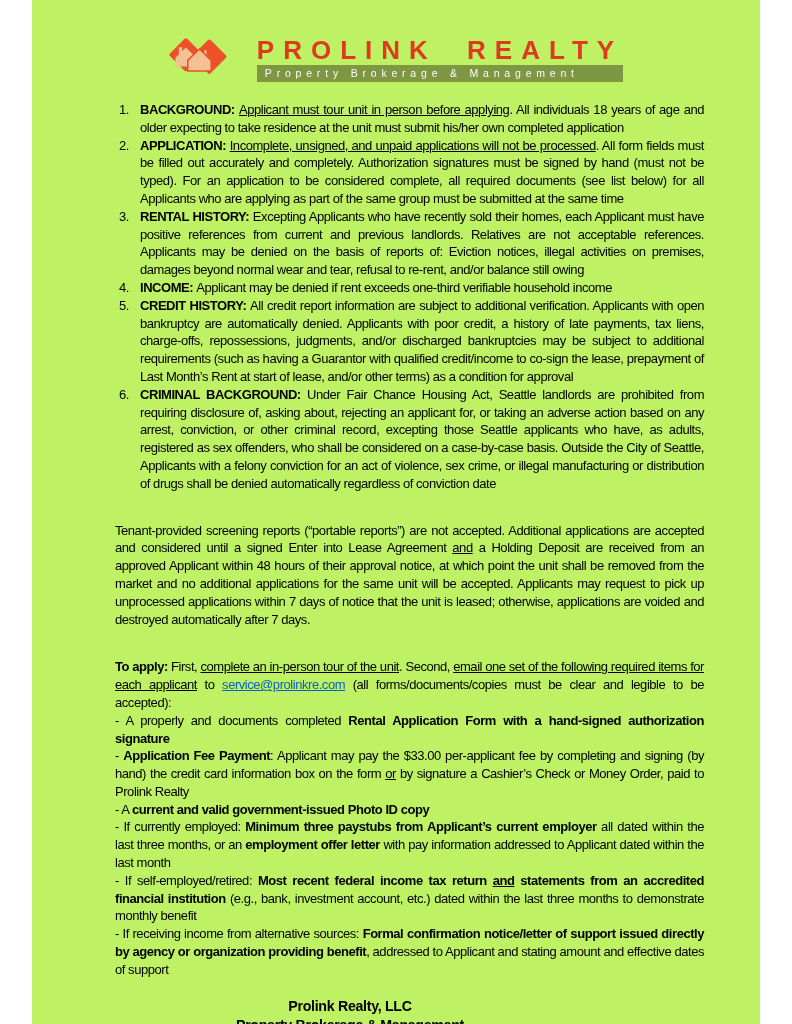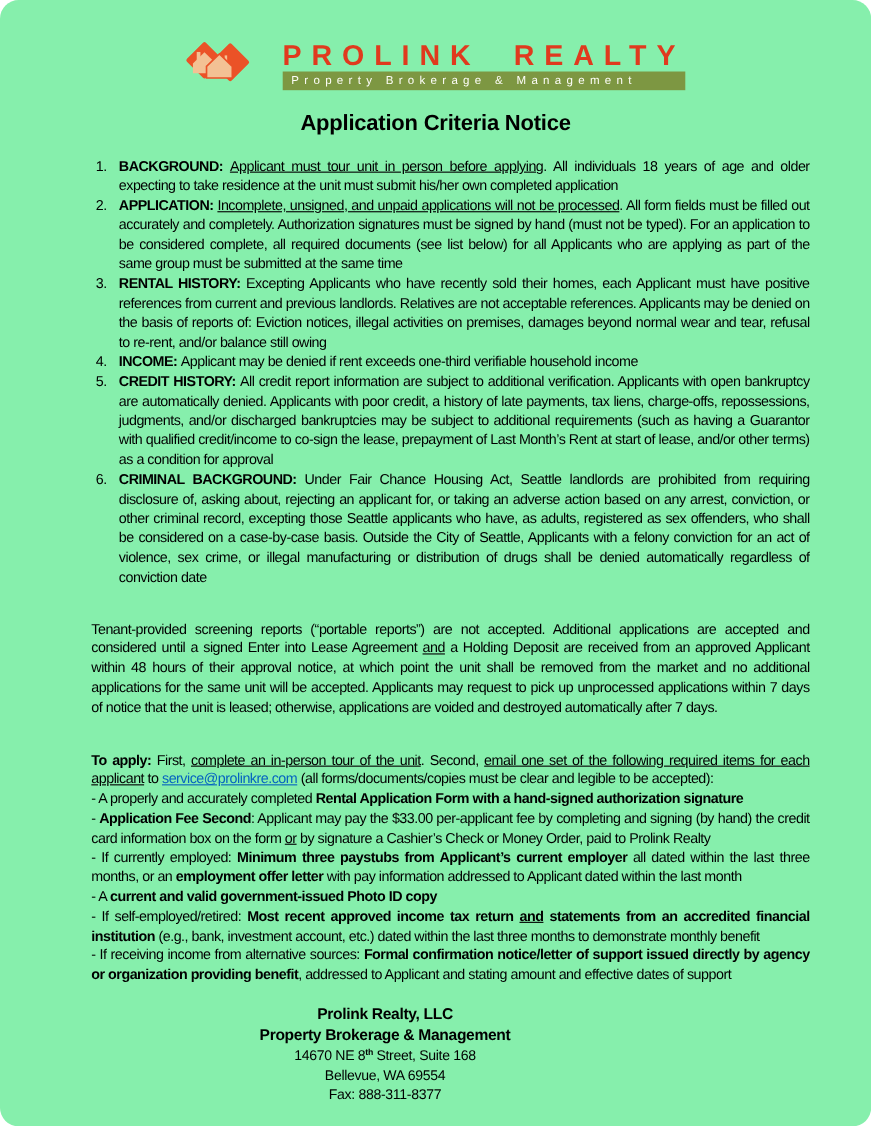--- a/index.html
+++ b/index.html
@@ -1,27 +1,26 @@
 <!DOCTYPE html>
 <html><head>
 <meta charset="utf-8">
 <style>
   * { box-sizing: border-box; }
   html, body { margin: 0; padding: 0; background: #ffffff; }
   body { display: flex; justify-content: center; }
 
   .page {
     position: relative;
-    width: 792px;
+    width: 728px;
     height: 1024px;
-    background: #86efac;
+    background: #bef264;
     font-family: "Liberation Sans", sans-serif;
     color: #000000;
     overflow: hidden;
-    border-radius: 17px;
   }
 
   
   .letterhead { padding-top: 34px; display: flex; justify-content: center; }
   .logo { display: flex; align-items: flex-start; }
   .logo-icon { width: 60px; height: 49px; margin-right: 28px; flex: 0 0 auto; }
   .brand-col { display: inline-flex; flex-direction: column; margin-top: 3px; }
   .brand-name {
     font-weight: 700; font-size: 26px; line-height: 27px;
     color: #E03A1E; letter-spacing: 9px; word-spacing: 14px; white-space: nowrap;
@@ -84,21 +83,20 @@
           <path d="M20 27 L32.5 14.8 L45 27 L45 38.2 L20 38.2 Z"></path>
         </g>
       </svg>
       <div class="brand-col">
         <div class="brand-name">PROLINK REALTY</div>
         <div class="brand-tagline">Property Brokerage &amp; Management</div>
       </div>
     </div>
   </header>
 
-  <h1 class="doc-title">Application Criteria Notice</h1>
 
   <main class="doc-body">
 
     <ol class="criteria">
       <li class="c-item">
         <span class="c-num">1.</span>
         <div class="c-text"><span class="b">BACKGROUND: </span><span class="u">Applicant must tour unit in person before applying</span><span>. All individuals 18 years of age and older expecting to take residence at the unit must submit his/her own completed application</span></div>
       </li>
       <li class="c-item">
         <span class="c-num">2.</span>
@@ -119,25 +117,25 @@
       <li class="c-item">
         <span class="c-num">6.</span>
         <div class="c-text"><span class="b">CRIMINAL BACKGROUND: </span><span>Under Fair Chance Housing Act, Seattle landlords are prohibited from requiring disclosure of, asking about, rejecting an applicant for, or taking an adverse action based on any arrest, conviction, or other criminal record, excepting those Seattle applicants who have, as adults, registered as sex offenders, who shall be considered on a case-by-case basis. Outside the City of Seattle, Applicants with a felony conviction for an act of violence, sex crime, or illegal manufacturing or distribution of drugs shall be denied automatically regardless of conviction date</span></div>
       </li>
     </ol>
 
     <p class="screening"><span>Tenant-provided screening reports (“portable reports”) are not accepted. Additional applications are accepted and considered until a signed Enter into Lease Agreement </span><span class="u">and</span><span> a Holding Deposit are received from an approved Applicant within 48 hours of their approval notice, at which point the unit shall be removed from the market and no additional applications for the same unit will be accepted. Applicants may request to pick up unprocessed applications within 7 days of notice that the unit is leased; otherwise, applications are voided and destroyed automatically after 7 days.</span></p>
 
     <div class="apply">
       <div class="apply-line"><span class="b">To apply:</span><span> First, </span><span class="u">complete an in-person tour of the unit</span><span>. Second, </span><span class="u">email one set of the following required items for each applicant</span><span> to </span><a href="#" class="link">service@prolinkre.com</a><span> (all forms/documents/copies must be clear and legible to be accepted):</span></div>
-      <div class="apply-line"><span>- A properly and accurately completed </span><span class="b">Rental Application Form with a hand-signed authorization signature</span></div>
-      <div class="apply-line"><span>- </span><span class="b">Application Fee Second</span><span>: Applicant may pay the $33.00 per-applicant fee by completing and signing (by hand) the credit card information box on the form </span><span class="u">or</span><span> by signature a Cashier’s Check or Money Order, paid to Prolink Realty</span></div>
+      <div class="apply-line"><span>- A properly and documents completed </span><span class="b">Rental Application Form with a hand-signed authorization signature</span></div>
+      <div class="apply-line"><span>- </span><span class="b">Application Fee Payment</span><span>: Applicant may pay the $33.00 per-applicant fee by completing and signing (by hand) the credit card information box on the form </span><span class="u">or</span><span> by signature a Cashier’s Check or Money Order, paid to Prolink Realty</span></div>
+      <div class="apply-line"><span>- A </span><span class="b">current and valid government-issued Photo ID copy</span></div>
       <div class="apply-line"><span>- If currently employed: </span><span class="b">Minimum three paystubs from Applicant’s current employer</span><span> all dated within the last three months, or an </span><span class="b">employment offer letter</span><span> with pay information addressed to Applicant dated within the last month</span></div>
-      <div class="apply-line"><span>- A </span><span class="b">current and valid government-issued Photo ID copy</span></div>
-      <div class="apply-line"><span>- If self-employed/retired: </span><span class="b">Most recent approved income tax return </span><span class="b u">and</span><span class="b"> statements from an accredited financial institution</span><span> (e.g., bank, investment account, etc.) dated within the last three months to demonstrate monthly benefit</span></div>
+      <div class="apply-line"><span>- If self-employed/retired: </span><span class="b">Most recent federal income tax return </span><span class="b u">and</span><span class="b"> statements from an accredited financial institution</span><span> (e.g., bank, investment account, etc.) dated within the last three months to demonstrate monthly benefit</span></div>
       <div class="apply-line"><span>- If receiving income from alternative sources: </span><span class="b">Formal confirmation notice/letter of support issued directly by agency or organization providing benefit</span><span>, addressed to Applicant and stating amount and effective dates of support</span></div>
     </div>
 
   </main>
 
   <footer class="footer">
     <div class="f-bold f-pad">Prolink Realty, LLC</div>
     <div class="f-bold f-pad">Property Brokerage &amp; Management</div>
     <div class="f-pad"><span>14670 NE 8</span><sup>th</sup><span> Street, Suite 168</span></div>
     <div class="f-pad">Bellevue, WA 69554</div>

